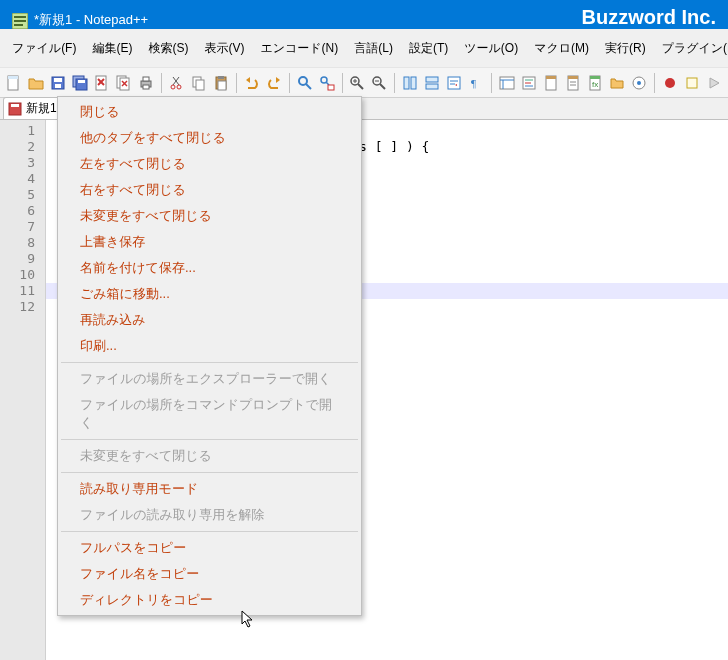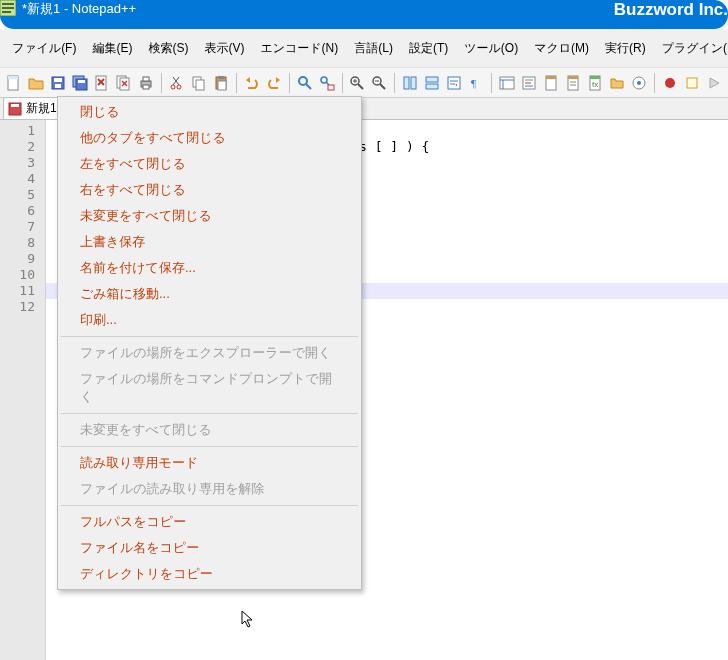--- a/index.html
+++ b/index.html
@@ -1,22 +1,22 @@
 <!DOCTYPE html>
 <html><head>
 <meta charset="utf-8">
 <style>
   * { box-sizing: border-box; margin: 0; padding: 0; }
   body { font-family: "Yu Gothic UI", "Segoe UI", sans-serif; font-size: 12px; width: 728px; height: 660px; overflow: hidden; background: #fff; cursor: default; }
 
-  .titlebar { height: 29px; background: #0178d7; color: #fff; display: flex; align-items: flex-start; padding: 0 0; border-radius: 14px; }
+  .titlebar { height: 29px; background: #0178d7; color: #fff; display: flex; align-items: flex-end; padding: 0 12px; }
   .titlebar .app-icon { width: 16px; height: 16px; margin-right: 6px; }
   .titlebar .title { font-size: 13px; flex: 0 0 auto; }
   .titlebar .spacer { flex: 1; }
-  .titlebar .brand { font-size: 17px; font-weight: 600; }
+  .titlebar .brand { font-size: 20px; font-weight: 600; }
 
   .menubar { height: 39px; background: #f0f0f0; display: flex; align-items: center; padding: 0 4px; border-bottom: 1px solid #e5e5e5; }
   .menubar .m { padding: 2px 8px; font-size: 12px; white-space: nowrap; }
 
   .toolbar { height: 30px; background: #f5f5f5; display: flex; align-items: center; padding: 0 4px; border-bottom: 1px solid #d0d0d0; gap: 2px; }
   .toolbar .sep { width: 1px; height: 20px; background: #c0c0c0; margin: 0 3px; }
   .toolbar .btn { width: 22px; height: 22px; display: flex; align-items: center; justify-content: center; border-radius: 2px; }
   .toolbar .btn svg { display: block; }
 
   .tabbar { height: 22px; background: #f0f0f0; display: flex; align-items: flex-end; padding: 0 3px; border-bottom: 1px solid #c0c0c0; }
@@ -307,20 +307,21 @@
 
 <div class="context-menu">
   <div class="item">閉じる</div>
   <div class="item">他のタブをすべて閉じる</div>
   <div class="item">左をすべて閉じる</div>
   <div class="item">右をすべて閉じる</div>
   <div class="item">未変更をすべて閉じる</div>
   <div class="item">上書き保存</div>
   <div class="item">名前を付けて保存...</div>
   <div class="item">ごみ箱に移動...</div>
+  <div class="item">再読み込み</div>
   <div class="item">印刷...</div>
   <div class="divider"></div>
   <div class="item disabled">ファイルの場所をエクスプローラーで開く</div>
   <div class="item disabled">ファイルの場所をコマンドプロンプトで開く</div>
   <div class="divider"></div>
   <div class="item disabled">未変更をすべて閉じる</div>
   <div class="divider"></div>
   <div class="item">読み取り専用モード</div>
   <div class="item disabled">ファイルの読み取り専用を解除</div>
   <div class="divider"></div>

